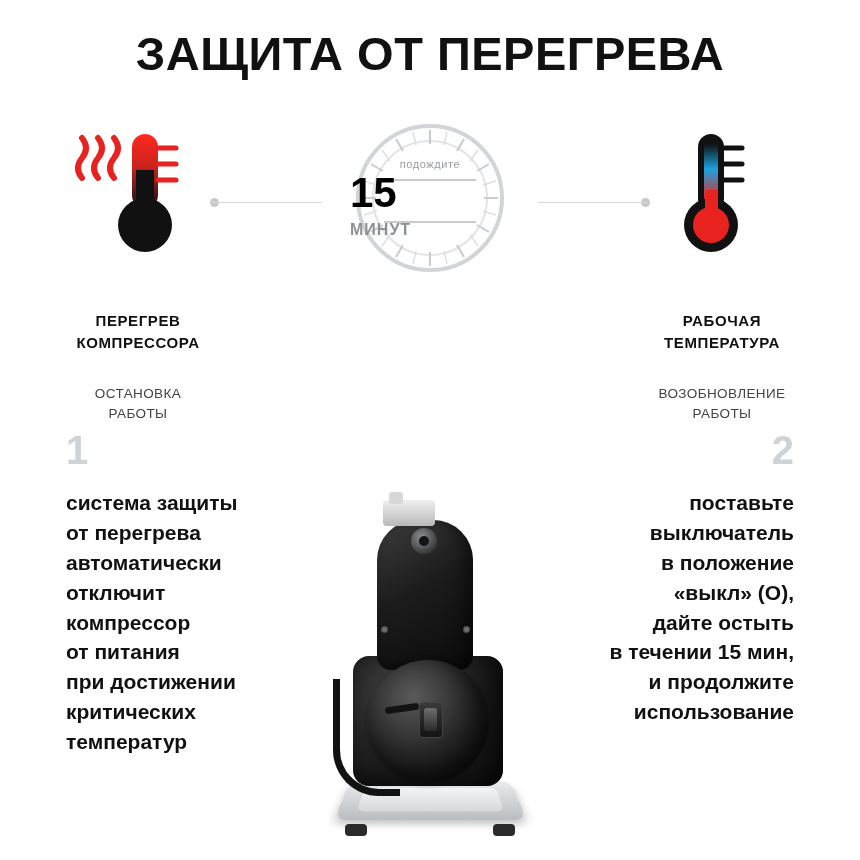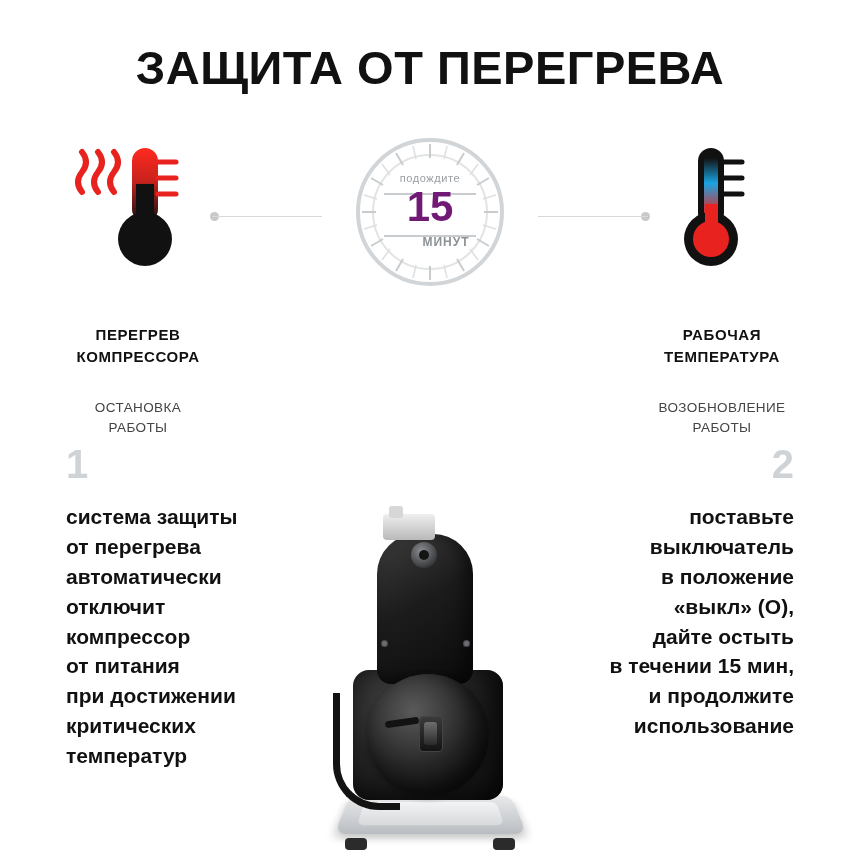--- a/index.html
+++ b/index.html
@@ -16,21 +16,21 @@
     position: relative;
   }
 
   
   .title {
     text-align: center;
     font-size: 47px;
     font-weight: bold;
     letter-spacing: 0.5px;
     color: #111111;
-    padding-top: 43px;
+    padding-top: 29px;
     line-height: 1.05;
   }
 
   
   .icon-row {
     position: relative;
     height: 150px;
     margin-top: 52px;
   }
 
@@ -347,22 +347,22 @@
         <line x1="32" y1="128" x2="40" y2="117"></line>
         <line x1="14" y1="97" x2="27" y2="93"></line>
         <line x1="14" y1="63" x2="27" y2="67"></line>
         <line x1="32" y1="32" x2="40" y2="43"></line>
         <line x1="63" y1="14" x2="66" y2="27"></line>
       </g>
       <line x1="34" y1="62" x2="126" y2="62" stroke="#c9cccf" stroke-width="2"></line>
       <line x1="34" y1="104" x2="126" y2="104" stroke="#c9cccf" stroke-width="2"></line>
     </svg>
     <div style="position:absolute;left:0;top:40px;width:160px;text-align:center;font-size:11px;letter-spacing:0.6px;color:#9a9ea1;">подождите</div>
-    <div style="position:absolute;left:0;top:54px;width:160px;text-align:center;font-size:42px;font-weight:bold;color:#701a75;line-height:1;">15</div>
-    <div style="position:absolute;left:16px;top:103px;width:160px;text-align:center;font-size:12px;font-weight:bold;letter-spacing:1px;color:#8d9295;">МИНУТ</div>
+    <div style="position:absolute;left:0;top:54px;width:160px;font-size:42px;font-weight:bold;color:#000000;line-height:1;">15</div>
+    <div style="position:absolute;left:0;top:103px;width:160px;text-align:left;font-size:16px;font-weight:bold;letter-spacing:1px;color:#8d9295;">МИНУТ</div>
   </div>
 
   <div class="thermo-block thermo-right">
     <svg width="180" height="140" viewBox="0 0 180 140">
       <defs>
         <linearGradient id="coldgrad" x1="0" y1="0" x2="0" y2="1">
           <stop offset="0%" stop-color="#111111"></stop>
           <stop offset="35%" stop-color="#1aa3e0"></stop>
           <stop offset="78%" stop-color="#e8231f"></stop>
           <stop offset="100%" stop-color="#e8231f"></stop>

